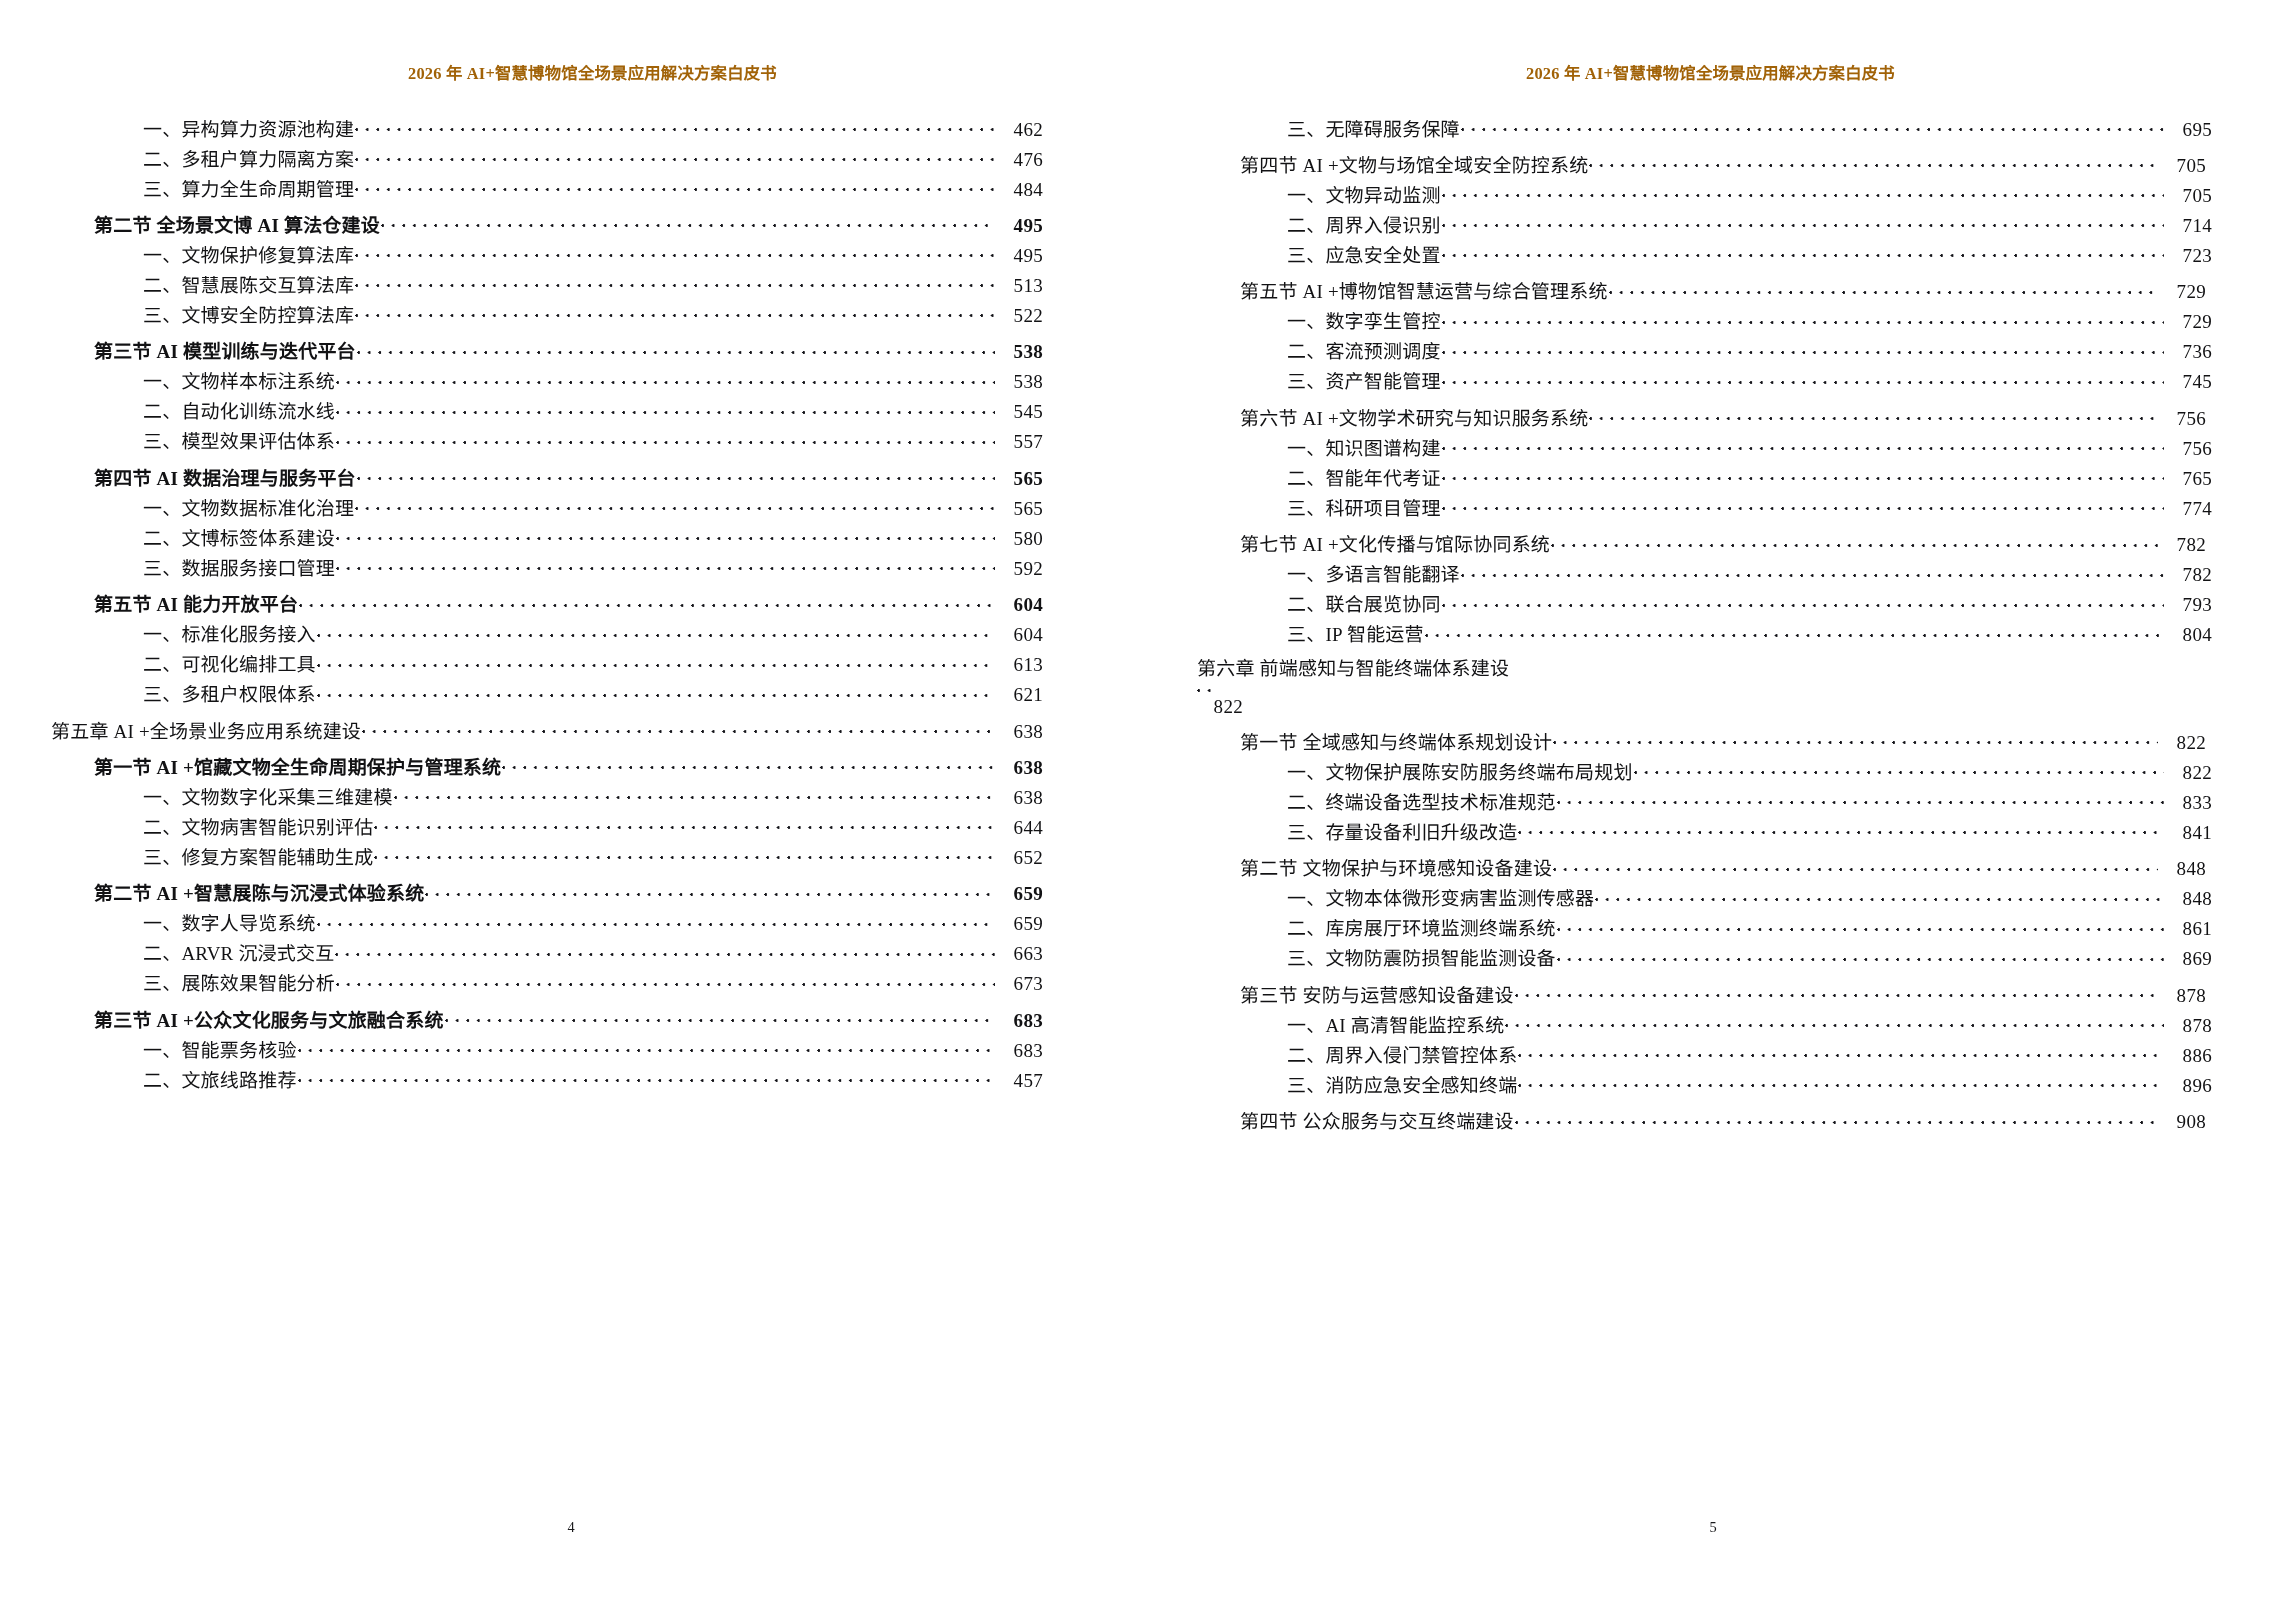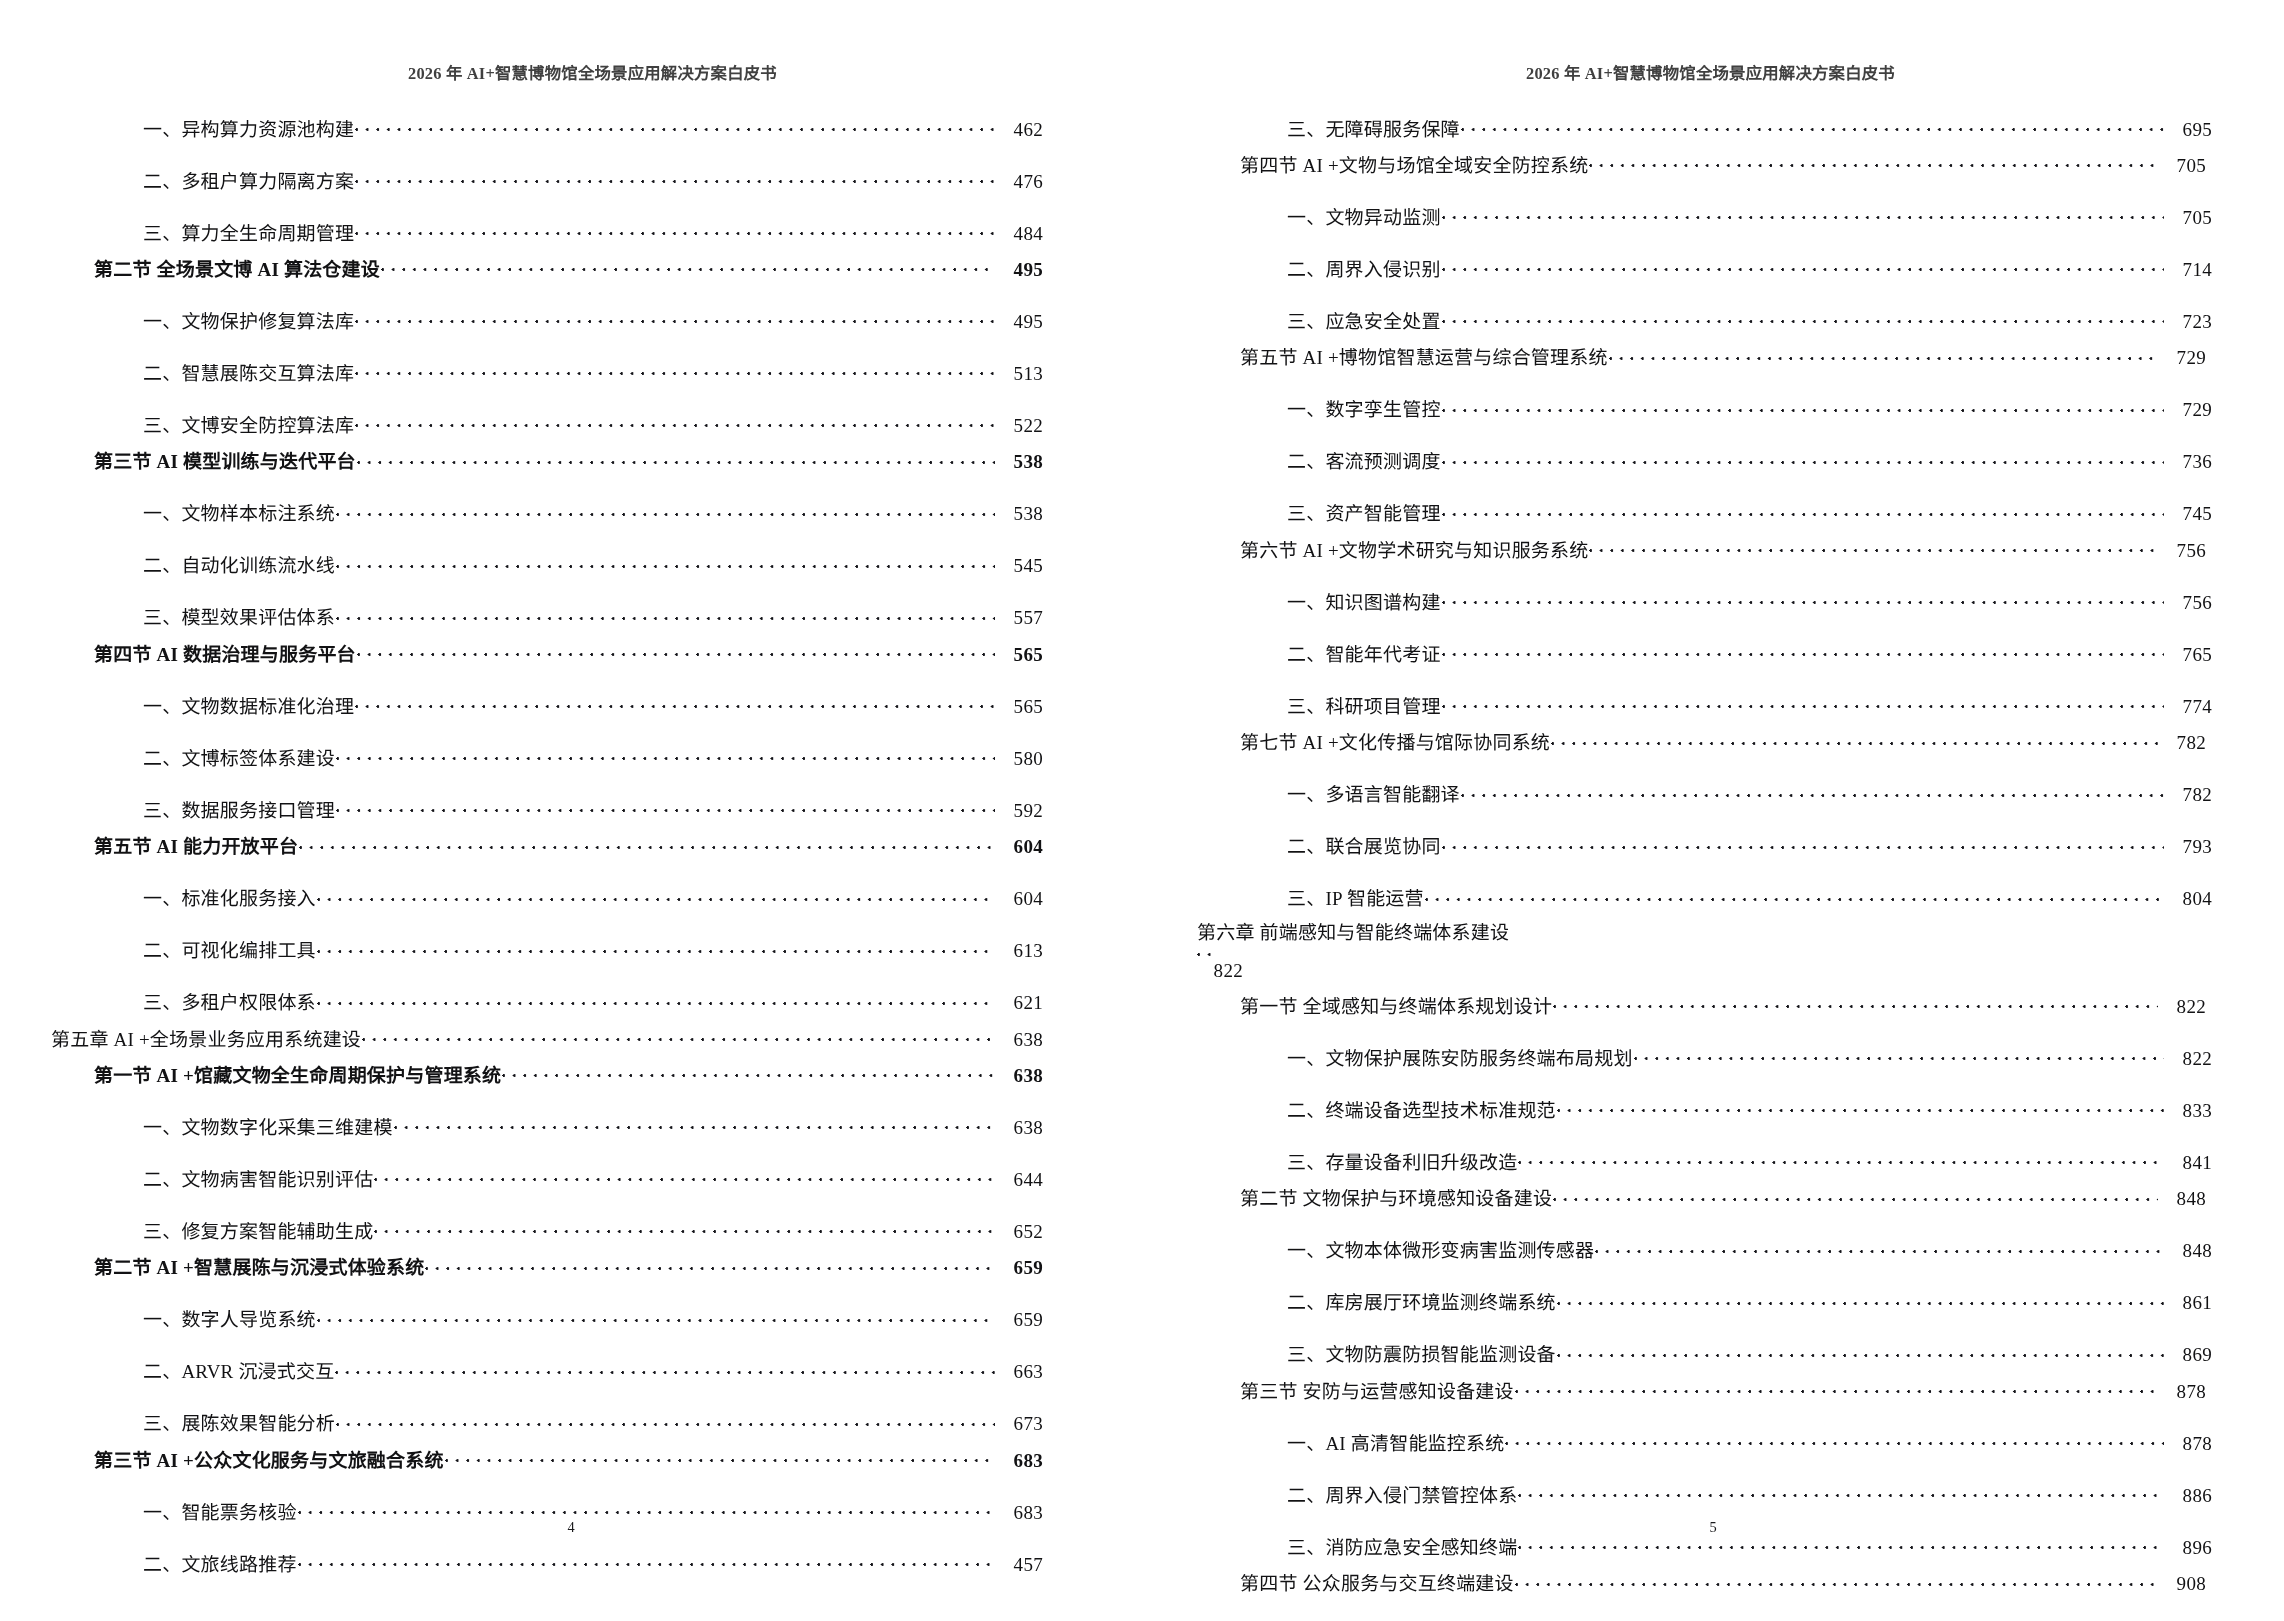--- a/index.html
+++ b/index.html
@@ -38,21 +38,21 @@
     display: flex;
     flex-direction: column;
   }
 
   
   .runhead {
     font-size: 16.4px;
     line-height: 1;
     letter-spacing: 0.2px;
     white-space: nowrap;
-    color: #404040;
+    color: #a16207;
     font-weight: 600;
   }
   .page-left .runhead-wrap {
     padding-top: 66px;
     padding-left: 408px;
   }
   .page-right .runhead-wrap {
     padding-top: 66px;
     padding-left: 384px;
   }
@@ -105,21 +105,21 @@
     font-size: 19px;
     line-height: 1;
     text-align: right;
     min-width: 46px;
     letter-spacing: 0.3px;
   }
 
   
   .lvl-chapter  { padding-left: 57px;  padding-right: 72px; margin-top: 14.4px; }
   .lvl-section  { padding-left: 95px;  padding-right: 72px; margin-top: 14.4px; justify-content: space-between; }
-  .lvl-item     { padding-left: 143px;  padding-right: 72px; margin-top: 30px; }
+  .lvl-item     { padding-left: 143px;  padding-right: 72px; margin-top: 8px; }
 
   .page-left .lvl-chapter { padding-left: 51px; padding-right: 99px; }
   .page-left .lvl-section { padding-left: 94px; padding-right: 99px; font-weight: bold; }
   .page-left .lvl-item    { padding-left: 143px; padding-right: 99px; }
 
   .page-right .lvl-chapter { padding-left: 54px; padding-right: 78px; flex-direction: column; }
   .page-right .lvl-section { padding-left: 98px; padding-right: 78px; }
   .page-right .lvl-item    { padding-left: 145px; padding-right: 72px; }
 
   .toc-row:first-child { margin-top: 17px; }

